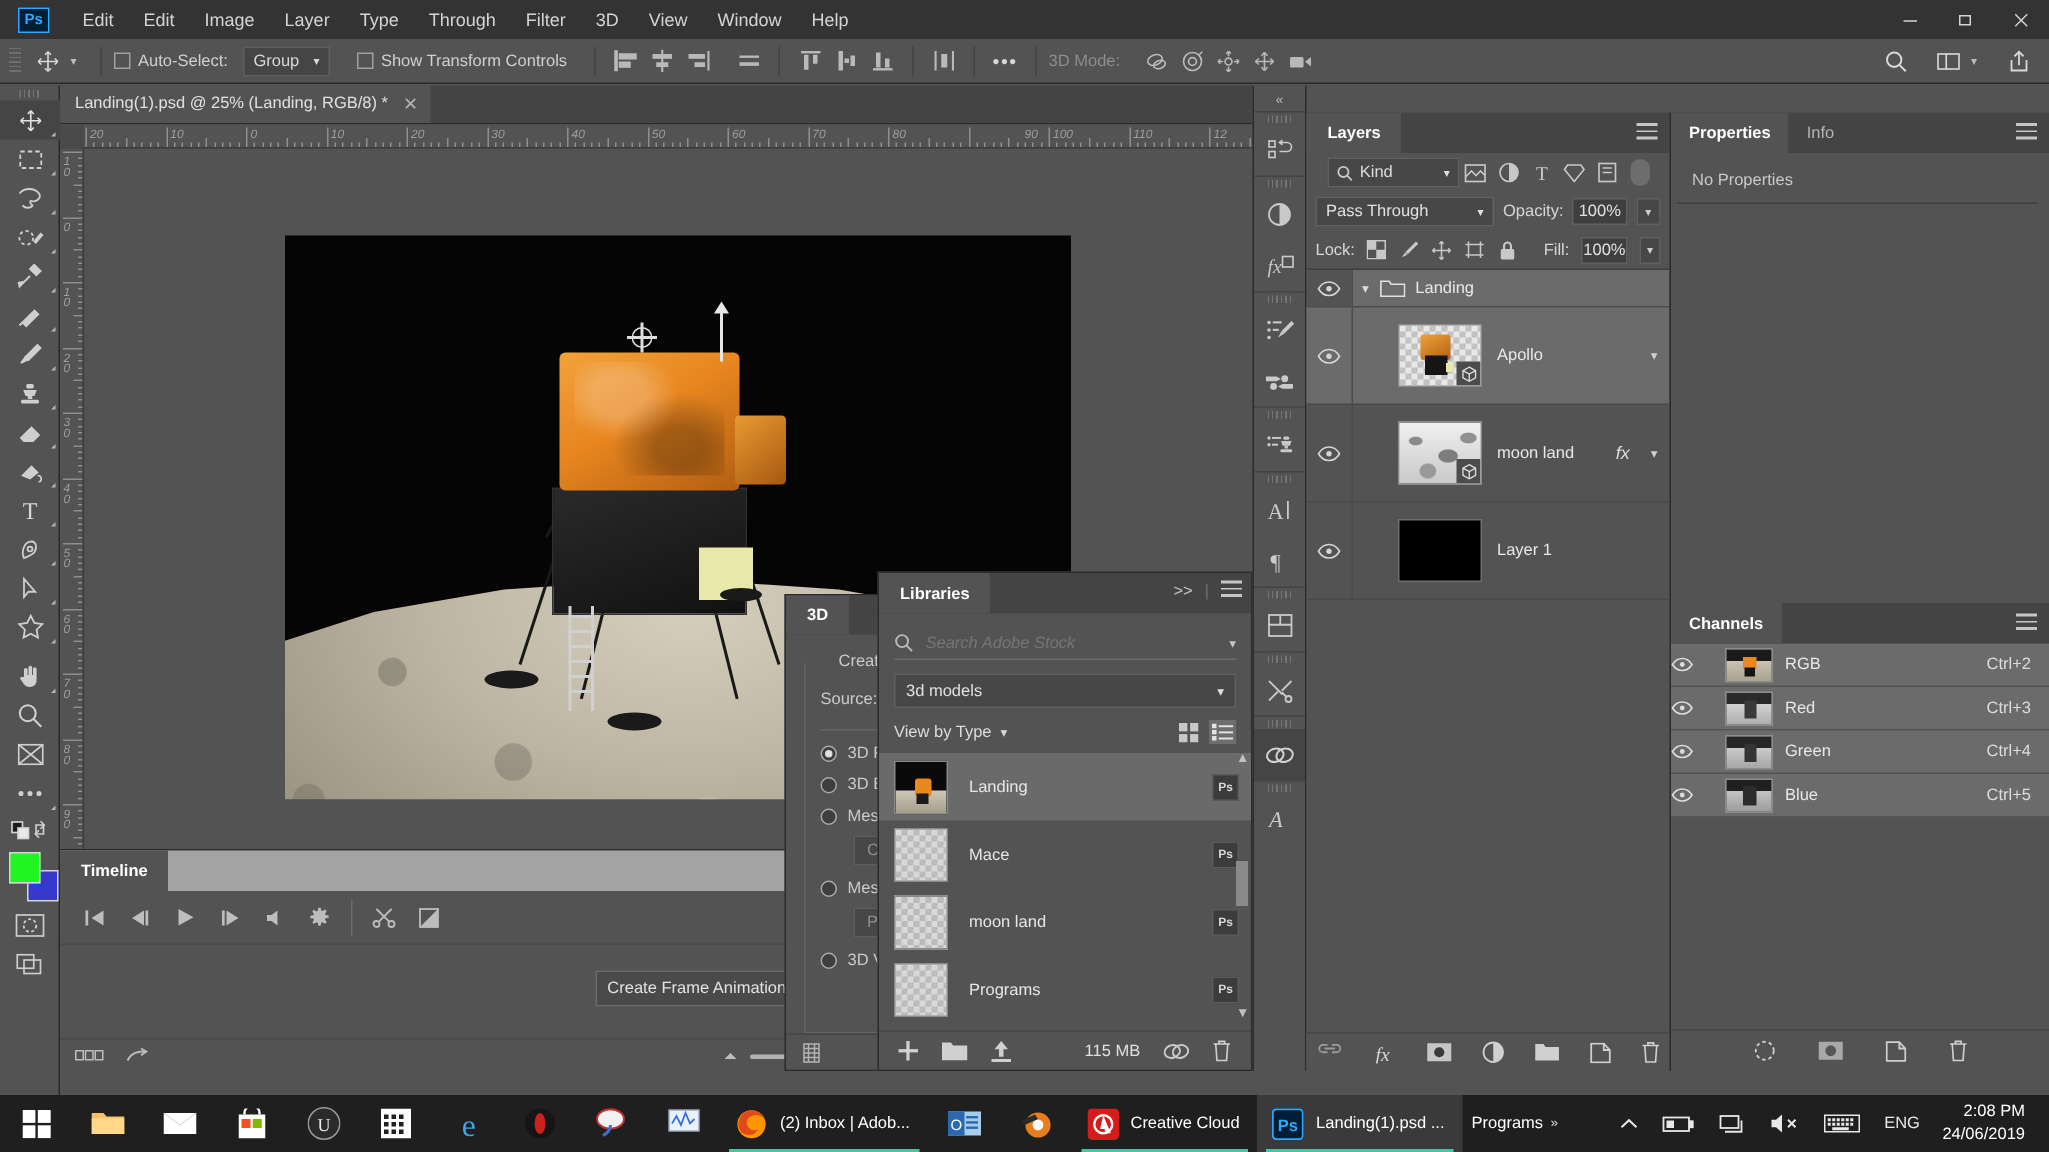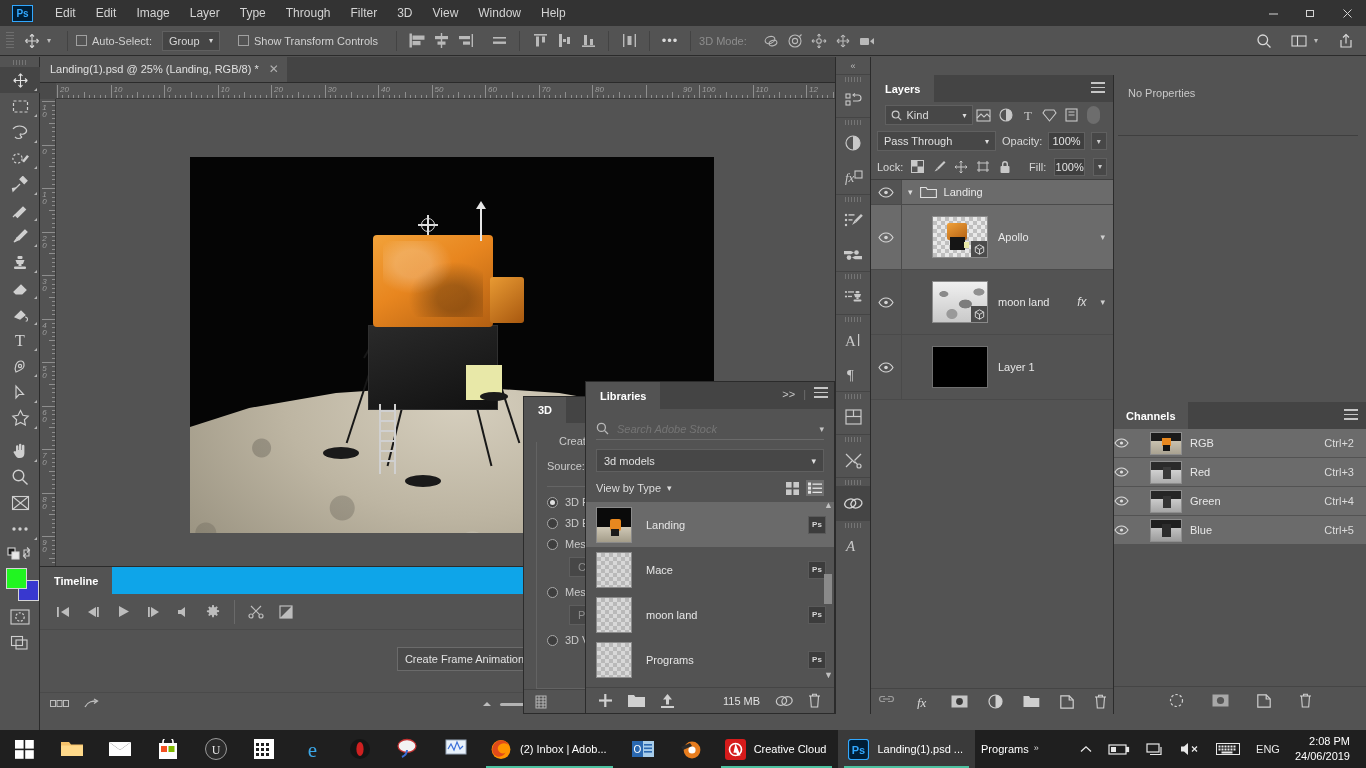--- a/index.html
+++ b/index.html
@@ -165,21 +165,21 @@
   .cross:after { left: 0; top: 9px; width:20px; height:1.5px; }
   .cross-ring { position:absolute; left:3px; top:3px; width:14px;height:14px;border:1.5px solid #ddd;border-radius:50%; }
   .arrow-up { position: absolute; left: 290px; top: 50px; width: 2px; height: 34px; background: #e6e6e6; }
   .arrow-up:before { content:""; position:absolute; left:-4px; top:-6px; border-left:5px solid transparent; border-right:5px solid transparent; border-bottom:8px solid #e6e6e6; }
 
   
   .timeline {
     position: absolute; left: 40px; top: 566px; width: 795px; height: 148px;
     background: #535353; border-top: 1px solid #2b2b2b;
   }
-  .tl-tabs { height: 27px; background: #0ea5e9; display: flex; align-items: flex-end; }
+  .tl-tabs { height: 27px; background: #a3a3a3; display: flex; align-items: flex-end; }
   .tl-tab { height: 27px; padding: 0 14px; background: #535353; display:flex;align-items:center;
     font-size: 11px; color: #ffffff; font-weight: bold; }
   .tl-toolrow { height: 36px; display: flex; align-items: center; padding-left: 8px; gap: 0; border-bottom:1px solid #4a4a4a;}
   .tl-btn { width: 30px; height: 30px; display: flex; align-items: center; justify-content: center; color: #bdbdbd; }
   .tl-sep { width: 1px; height: 24px; background: #6a6a6a; margin: 0 6px; }
   .tl-body { height: 60px; position: relative; }
   .cfa-btn {
     position: absolute; left: 357px; top: 17px; width: 135px; height: 24px;
     background: #4a4a4a; border: 1px solid #6b6b6b; color: #e2e2e2;
     display: flex; align-items: center; justify-content: center; font-size: 11px;
@@ -1657,20 +1657,29 @@
         <svg width="13" height="15" viewBox="0 0 13 15" fill="none" stroke="#cfcfcf" stroke-width="1.1">
             <path d="M1 3h11"></path>
             <path d="M2.5 3l.8 11h6.4l.8-11"></path>
             <path d="M4.6 3V1.2h3.8V3"></path>
           </svg>
       </span>
     </div>
   </div>
 
   <div class="properties">
+    <div class="pr-tabs">
+      <div class="pr-tab on">Properties</div>
+      <div class="pr-tab">Info</div>
+      <span class="lay-menu hamburger">
+          <i></i>
+          <i></i>
+          <i></i>
+        </span>
+    </div>
     <div class="pr-body">No Properties</div>
     <div class="pr-blank"></div>
   </div>
 
   <div class="channels">
     <div class="ch-tabs">
       <div class="ch-tab">Channels</div>
       <span class="lay-menu hamburger">
           <i></i>
           <i></i>

